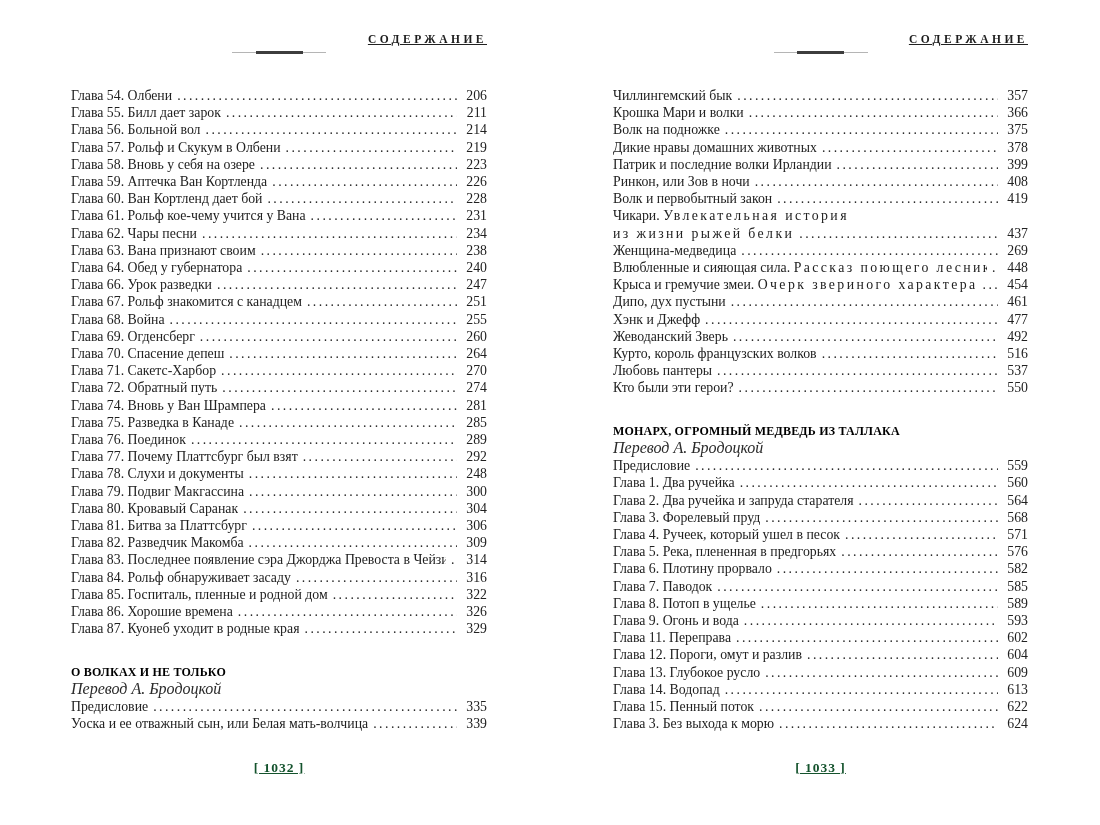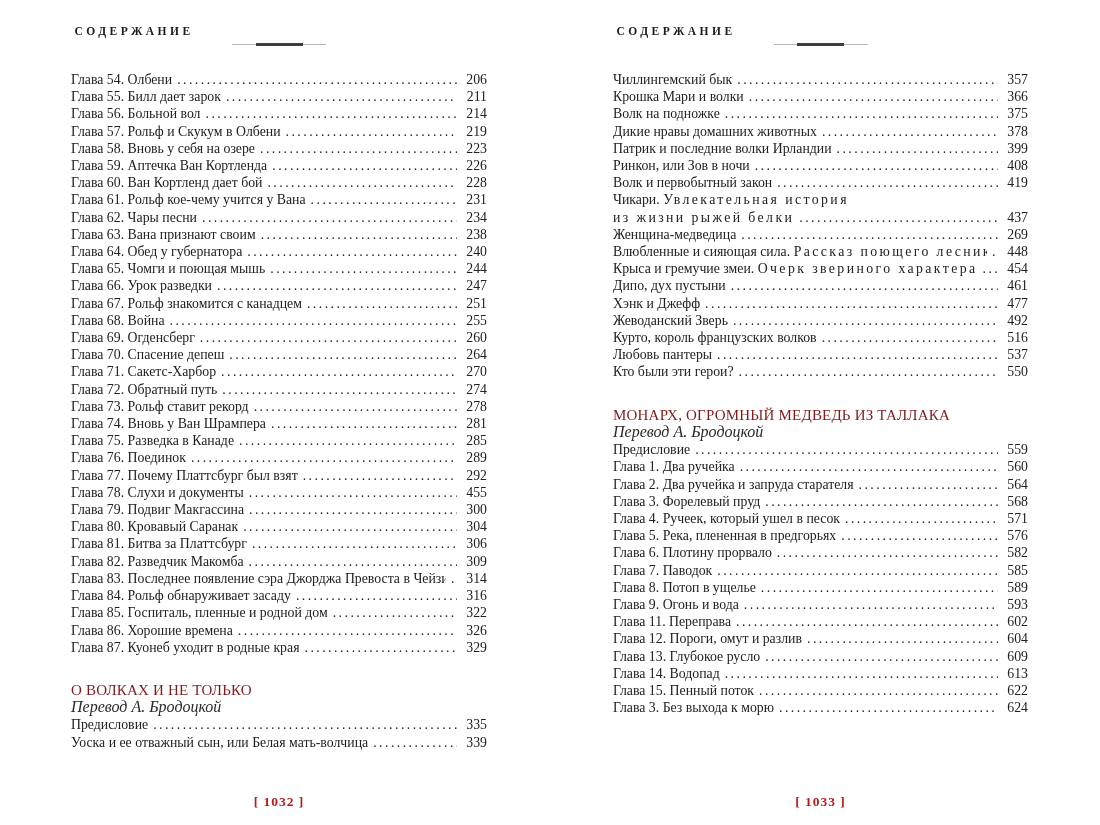--- a/index.html
+++ b/index.html
@@ -6,33 +6,33 @@
   body {
     background: #ffffff;
     color: #212121;
     font-family: "Liberation Serif", "DejaVu Serif", serif;
   }
   .spread { position: relative; width: 1100px; height: 825px; background: #fff; }
   .page { position: absolute; top: 0; }
   .page-left  { left: 71px;  width: 416px; }
   .page-right { left: 613px; width: 415px; }
 
-  .toc-header { text-align: left; padding-top: 25px; }
+  .toc-header { text-align: right; padding-top: 33px; text-decoration: underline; }
   .toc-header-text {
     font-weight: 700;
     font-size: 11.5px;
     letter-spacing: 3.5px;
     padding-left: 3.5px; 
     color: #1d1d1d;
   }
   .rule { position: relative; width: 94px; height: 4px; margin: 6px auto 0 auto; }
   .rule .thin  { position: absolute; top: 1px; left: 0; right: 0; height: 1px; background: #b5b5b5; }
   .rule .thick { position: absolute; top: 0; left: 25%; width: 50%; height: 3px; background: #3d3d3d; }
 
-  .content { margin-top: 24px; }
+  .content { margin-top: 32px; }
 
   .toc { }
   .row {
     display: flex;
     align-items: baseline;
     font-size: 13.8px;
     line-height: 17.2px;
     white-space: nowrap;
   }
   .t { flex: 0 1 auto; overflow: hidden; }
@@ -45,42 +45,43 @@
     color: #2a2a2a;
     letter-spacing: -0.5px;
   }
   .dots::after {
     content: ". . . . . . . . . . . . . . . . . . . . . . . . . . . . . . . . . . . . . . . . . . . . . . . . . . . . . . . . . . . . . . . . . . . . . . . . . . . .";
   }
   .pg { flex: 0 0 auto; margin-left: 3px; text-align: right; min-width: 24px; }
 
   .sec-h {
     margin-top: 25px;
-    font-weight: 400;
-    font-size: 15px;
+    font-weight: 700;
+    font-size: 12px;
     line-height: 18px;
     letter-spacing: 0.2px;
-    color: #7f1d1d;
+    color: #000000;
   }
   .sec-sub {
     font-style: italic;
     font-size: 16px;
     line-height: 16.5px;
     margin-bottom: 1px;
     color: #2a2a2a;
   }
 
   .folio {
     position: absolute;
-    top: 794px;
+    top: 760px;
     text-align: center;
     font-weight: 700;
     font-size: 13.5px;
     letter-spacing: 1px;
-    color: #b91c1c;
+    color: #14532d;
+    text-decoration: underline;
   }
   .folio-left  { left: 71px;  width: 416px; }
   .folio-right { left: 613px; width: 415px; }
 </style>
 </head>
 <body>
 
 <div class="spread">
 
   <div class="page page-left">
@@ -142,25 +143,20 @@
             <span class="t"><span>Глава 63. Вана признают своим</span></span>
             <span class="dots"></span>
             <span class="pg">238</span>
           </div>
           <div class="row">
             <span class="t"><span>Глава 64. Обед у губернатора</span></span>
             <span class="dots"></span>
             <span class="pg">240</span>
           </div>
           <div class="row">
-            <span class="t"><span>Глава 65. Чомги и поющая мышь</span></span>
-            <span class="dots"></span>
-            <span class="pg">244</span>
-          </div>
-          <div class="row">
             <span class="t"><span>Глава 66. Урок разведки</span></span>
             <span class="dots"></span>
             <span class="pg">247</span>
           </div>
           <div class="row">
             <span class="t"><span>Глава 67. Рольф знакомится с канадцем</span></span>
             <span class="dots"></span>
             <span class="pg">251</span>
           </div>
           <div class="row">
@@ -182,25 +178,20 @@
             <span class="t"><span>Глава 71. Сакетс-Харбор</span></span>
             <span class="dots"></span>
             <span class="pg">270</span>
           </div>
           <div class="row">
             <span class="t"><span>Глава 72. Обратный путь</span></span>
             <span class="dots"></span>
             <span class="pg">274</span>
           </div>
           <div class="row">
-            <span class="t"><span>Глава 73. Рольф ставит рекорд</span></span>
-            <span class="dots"></span>
-            <span class="pg">278</span>
-          </div>
-          <div class="row">
             <span class="t"><span>Глава 74. Вновь у Ван Шрампера</span></span>
             <span class="dots"></span>
             <span class="pg">281</span>
           </div>
           <div class="row">
             <span class="t"><span>Глава 75. Разведка в Канаде</span></span>
             <span class="dots"></span>
             <span class="pg">285</span>
           </div>
           <div class="row">
@@ -209,21 +200,21 @@
             <span class="pg">289</span>
           </div>
           <div class="row">
             <span class="t"><span>Глава 77. Почему Платтсбург был взят</span></span>
             <span class="dots"></span>
             <span class="pg">292</span>
           </div>
           <div class="row">
             <span class="t"><span>Глава 78. Слухи и документы</span></span>
             <span class="dots"></span>
-            <span class="pg">455</span>
+            <span class="pg">248</span>
           </div>
           <div class="row">
             <span class="t"><span>Глава 79. Подвиг Макгассина</span></span>
             <span class="dots"></span>
             <span class="pg">300</span>
           </div>
           <div class="row">
             <span class="t"><span>Глава 80. Кровавый Саранак</span></span>
             <span class="dots"></span>
             <span class="pg">304</span>

